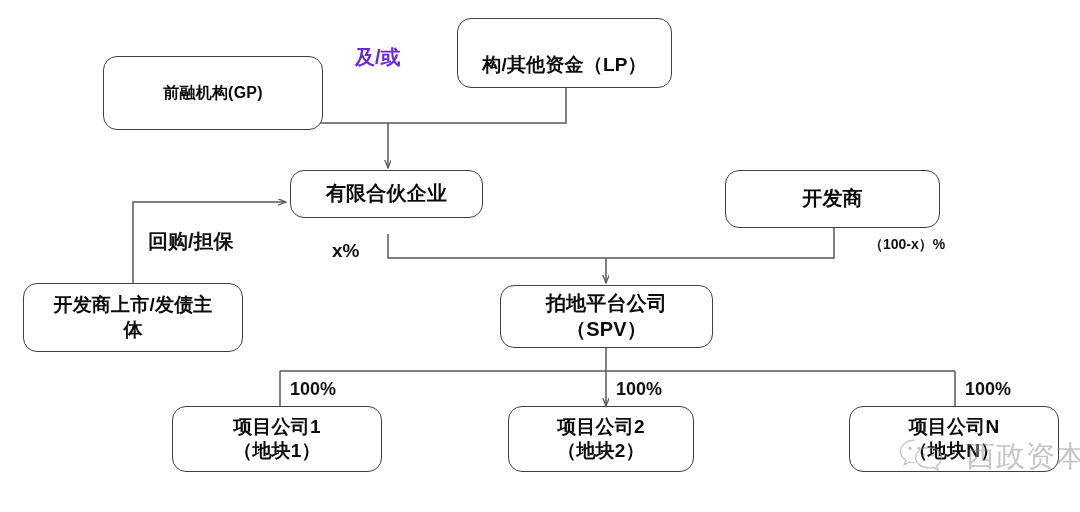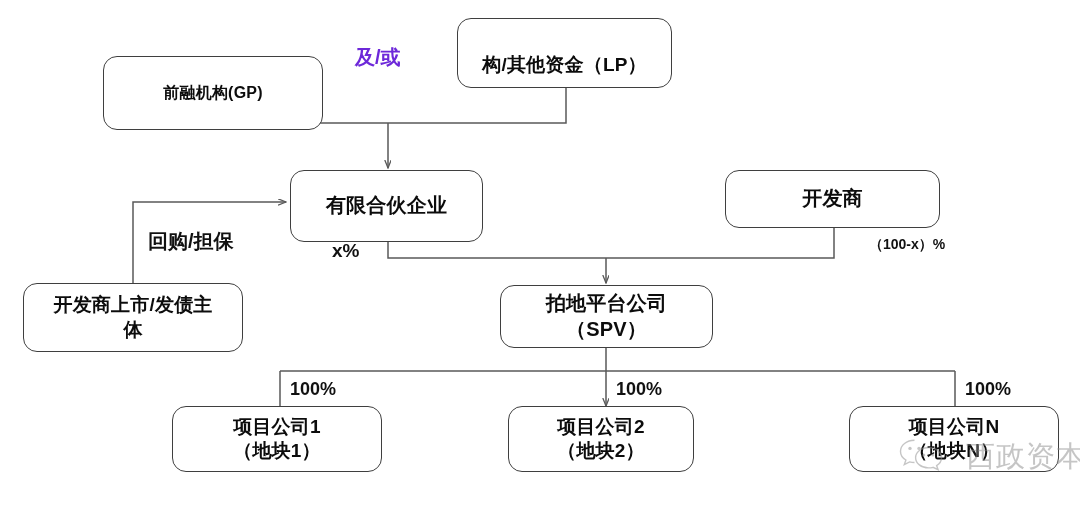--- a/index.html
+++ b/index.html
@@ -116,21 +116,21 @@
 
   <div class="free-label" style="left:355px; top:45px; font-size:20px;">及/或</div>
 
   <div class="node" style="left:457px; top:18px; width:215px; height:70px; font-size:19px;">
     <span class="lbl">
       <br>
       <span>构/其他资金（LP）</span>
     </span>
   </div>
 
-  <div class="node" style="left:290px; top:170px; width:193px; height:72px; font-size:20px;justify-content:center;">
+  <div class="node" style="left:290px; top:170px; width:193px; height:48px; font-size:20px;justify-content:center;">
     <span class="lbl">有限合伙企业</span>
   </div>
 
   <div class="node" style="left:725px; top:170px; width:215px; height:58px; font-size:20px;">
     <span class="lbl">开发商</span>
   </div>
 
   <div class="edge-label" style="left:148px; top:229px; font-size:20px;">回购/担保</div>
 
   <div class="edge-label" style="left:332px; top:240px; font-size:19px;">x%</div>

